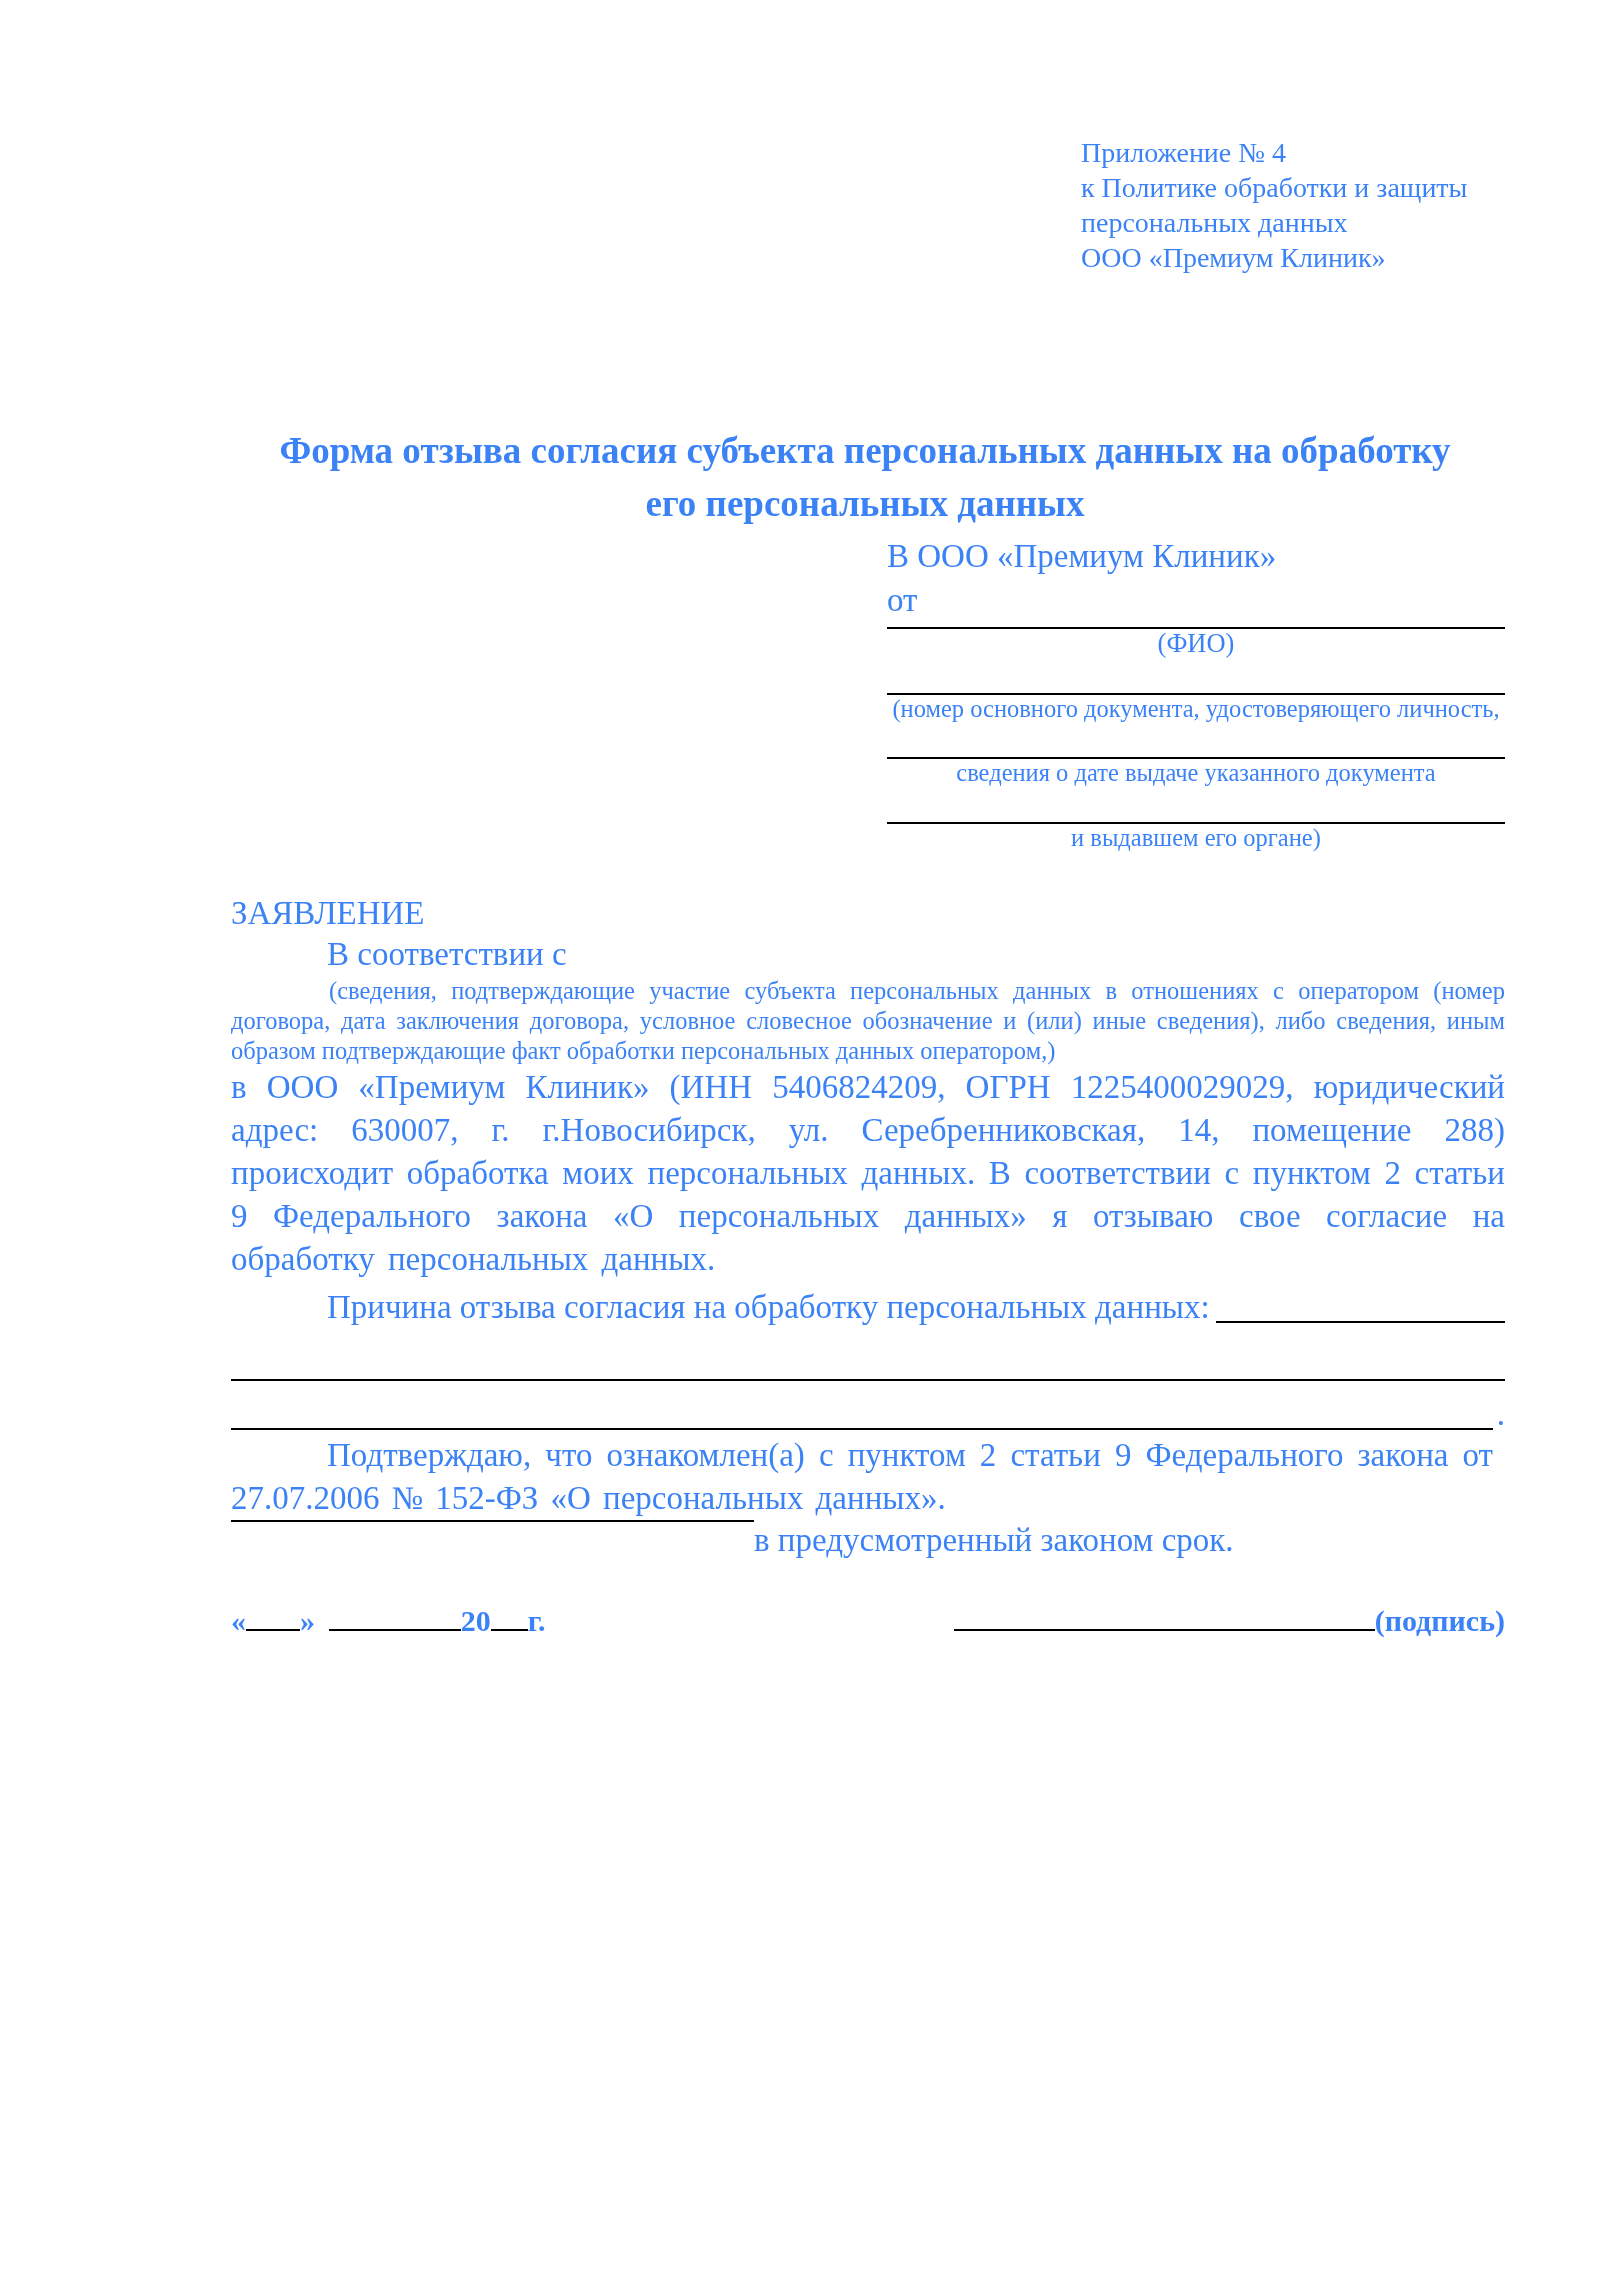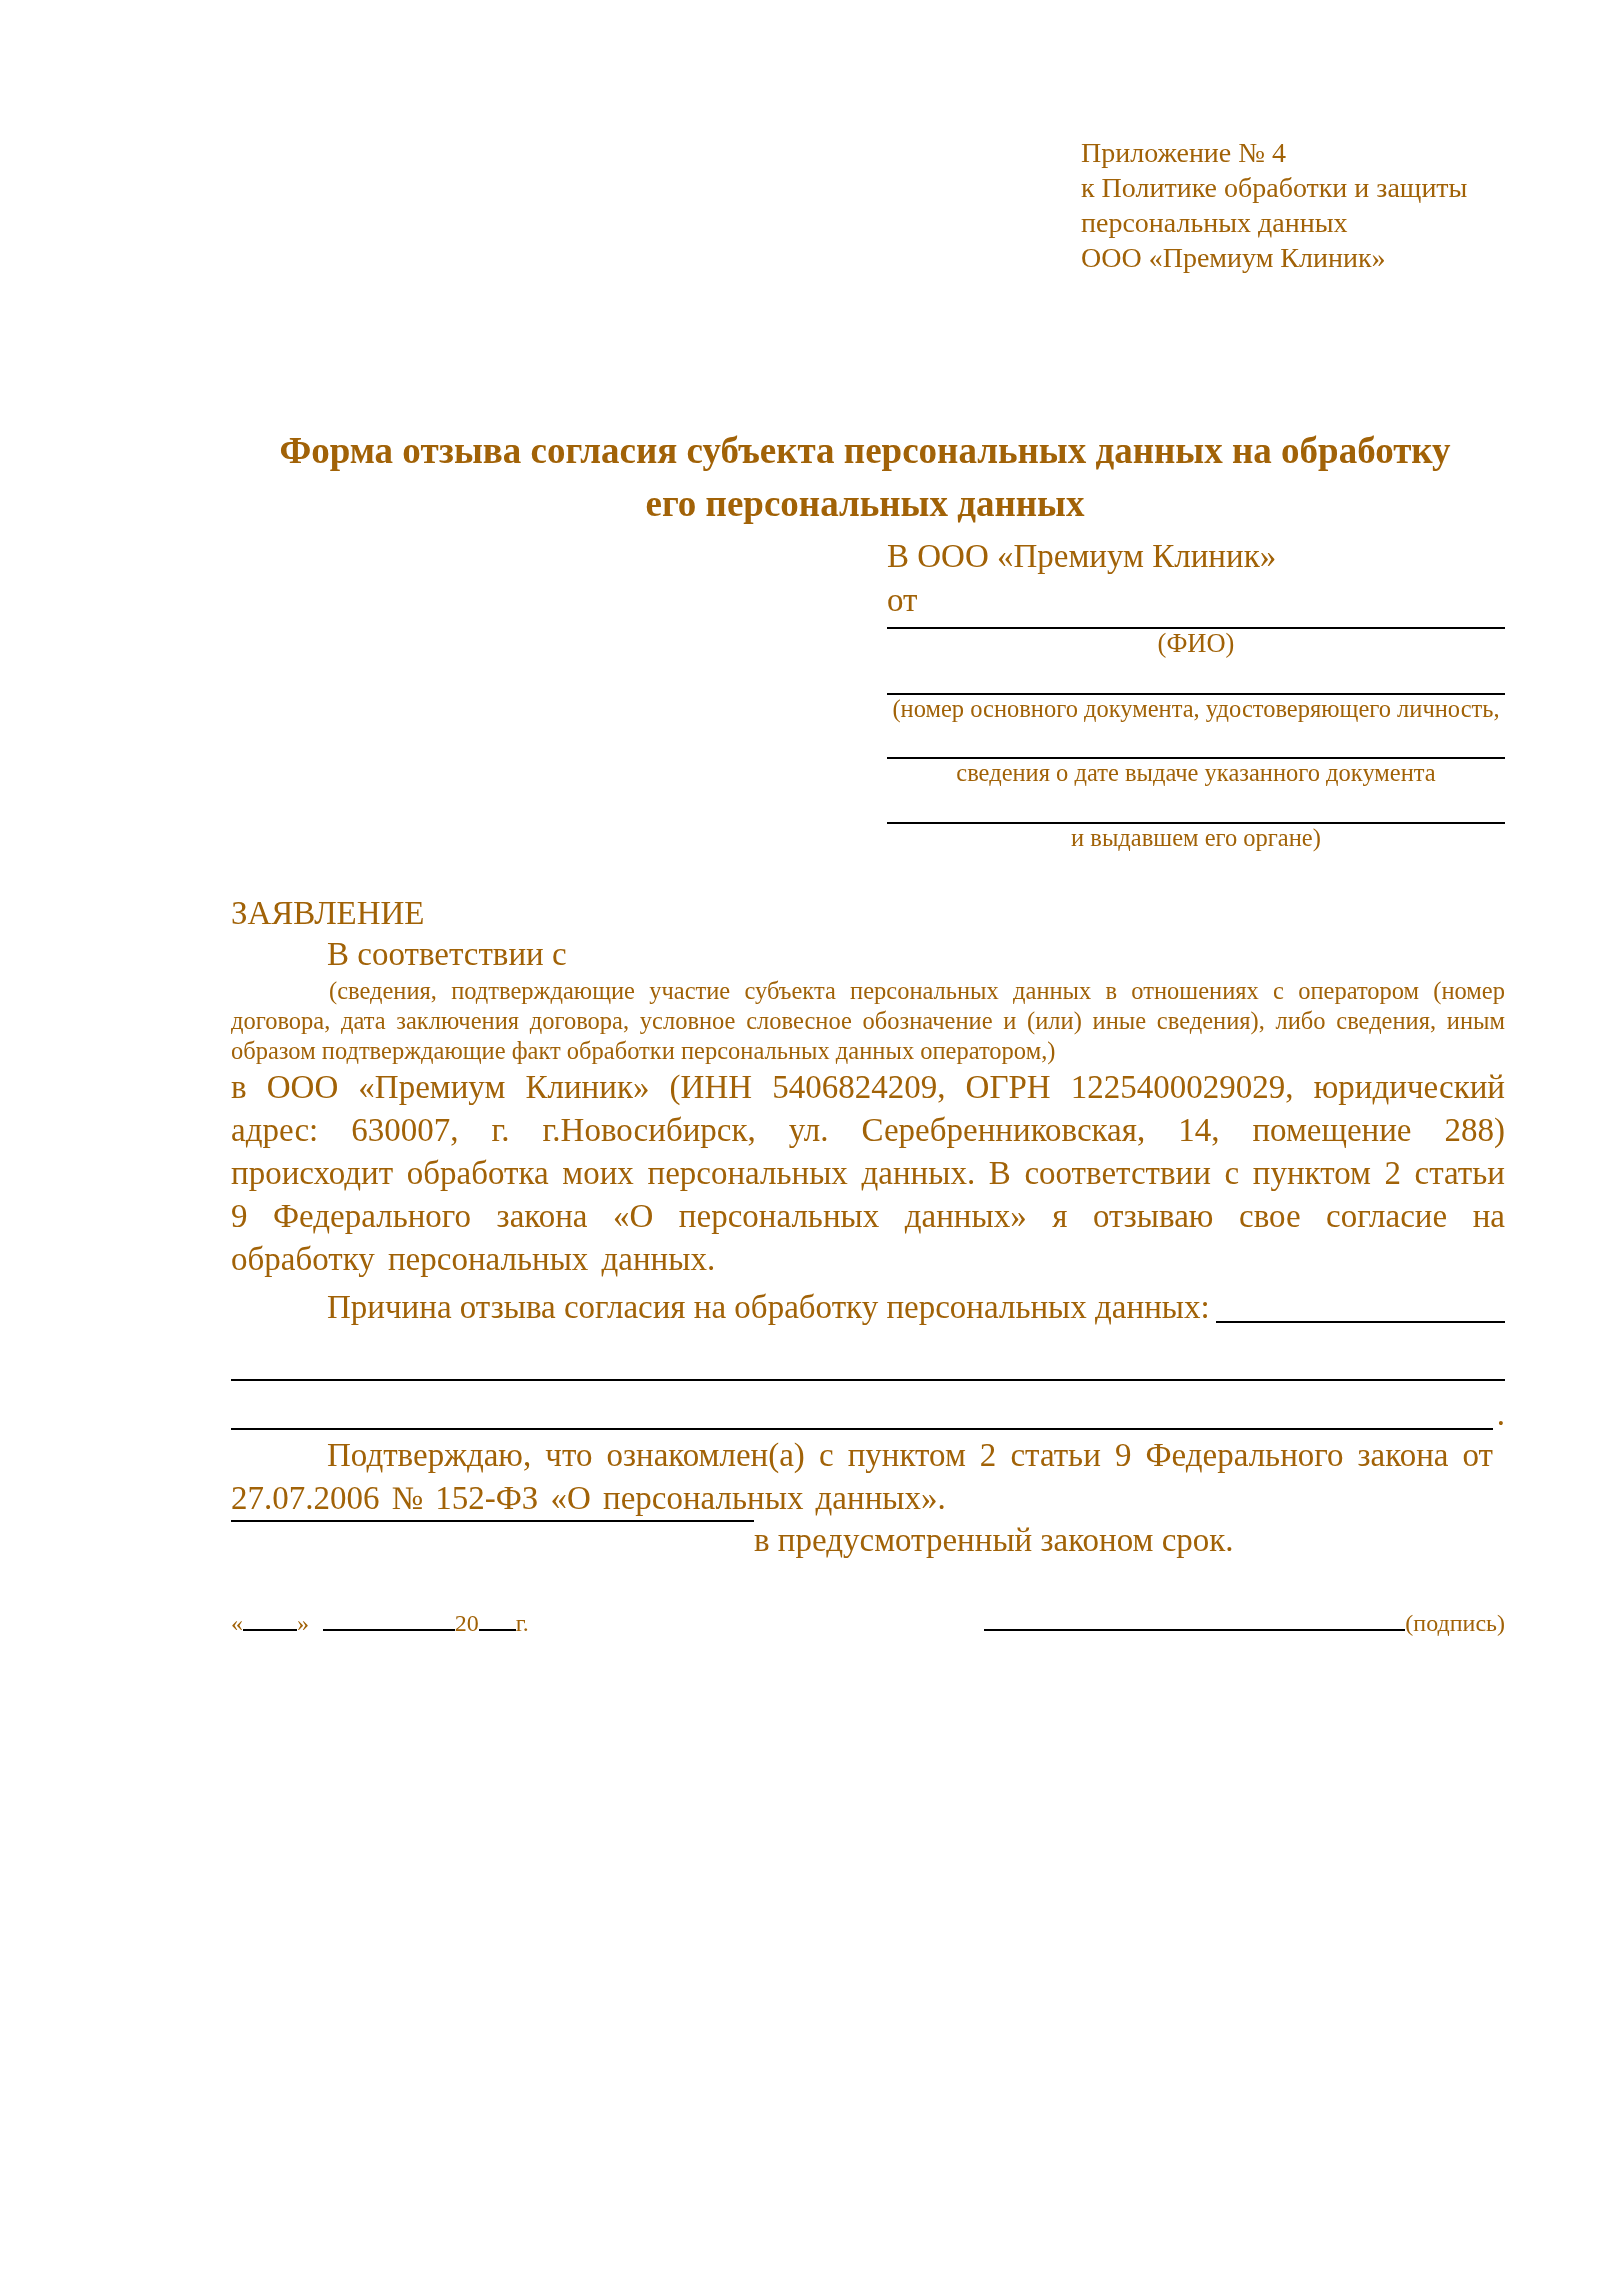--- a/index.html
+++ b/index.html
@@ -1,20 +1,20 @@
 <!DOCTYPE html>
 <html><head>
 <meta charset="utf-8">
 <style>
   html,body{margin:0;padding:0;background:#e8e8e8;}
   .page{
     position:relative;
     width:1621px;height:2293px;
     background:#ffffff;
-    color:#a16207;
+    color:#3b82f6;
     font-family:"Liberation Serif","DejaVu Serif",serif;
     overflow:hidden;
   }
   
   .appendix{position:absolute;left:1081px;top:135px;font-size:28px;line-height:35px;}
   
   .doc-title{
     position:absolute;left:228px;top:412px;width:1274px;
     text-align:center;font-weight:bold;font-size:37px;line-height:53px;margin-top:12px;
   }
@@ -39,21 +39,21 @@
   .blank-row2{display:flex;height:51px;align-items:flex-end;}
   .blank-row2 .fill-line{margin-bottom:2px;}
   .blank-row2 .period{line-height:35px;padding-left:3.9px;}
   .confirm,.reply{margin:2px 12px 0 0;line-height:43px;text-align:justify;text-indent:96px;word-spacing:3.9px;}
   .reply-row{display:flex;height:45px;align-items:flex-start;}
   .addr-blank{display:inline-block;width:523px;border-bottom:2.9px solid #000;margin-bottom:3.9px;}
   .reply-row .tail{line-height:41px;}
   
   .footer-row{
     position:absolute;left:231px;top:1600px;width:1274px;
-    display:flex;justify-content:space-between;align-items:flex-end;font-size:24px;line-height:41px;
+    display:flex;justify-content:space-between;align-items:flex-end;font-size:30px;line-height:41px;font-weight:bold;
   }
   .blank{display:inline-block;border-bottom:2.9px solid #000;height:29px;vertical-align:baseline;}
   .b-day{width:54px;}
   .b-month{width:132px;margin-left:13.7px;}
   .b-year{width:37px;}
   .b-sign{width:421px;}
   .date-part,.sign-part{white-space:nowrap;}
 </style>
 </head>
 <body>

